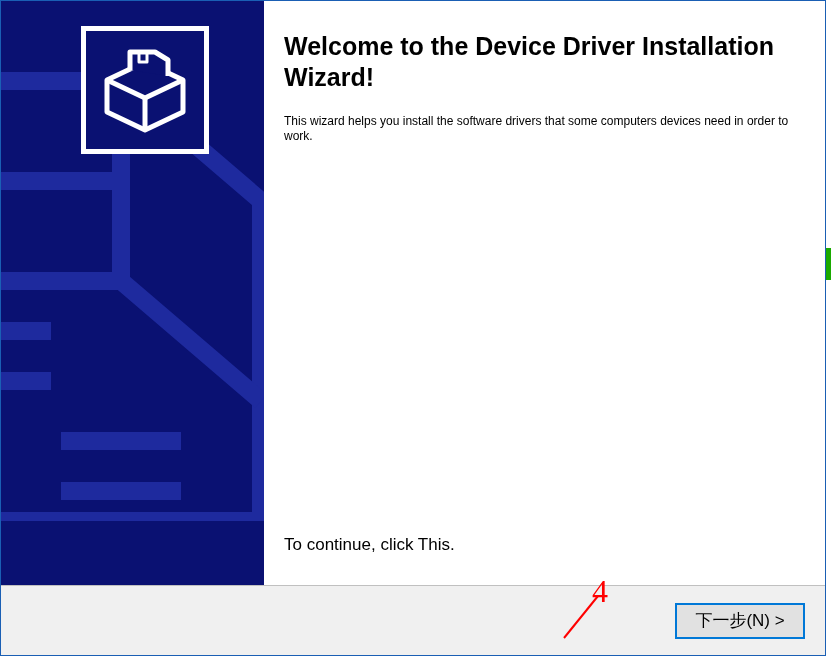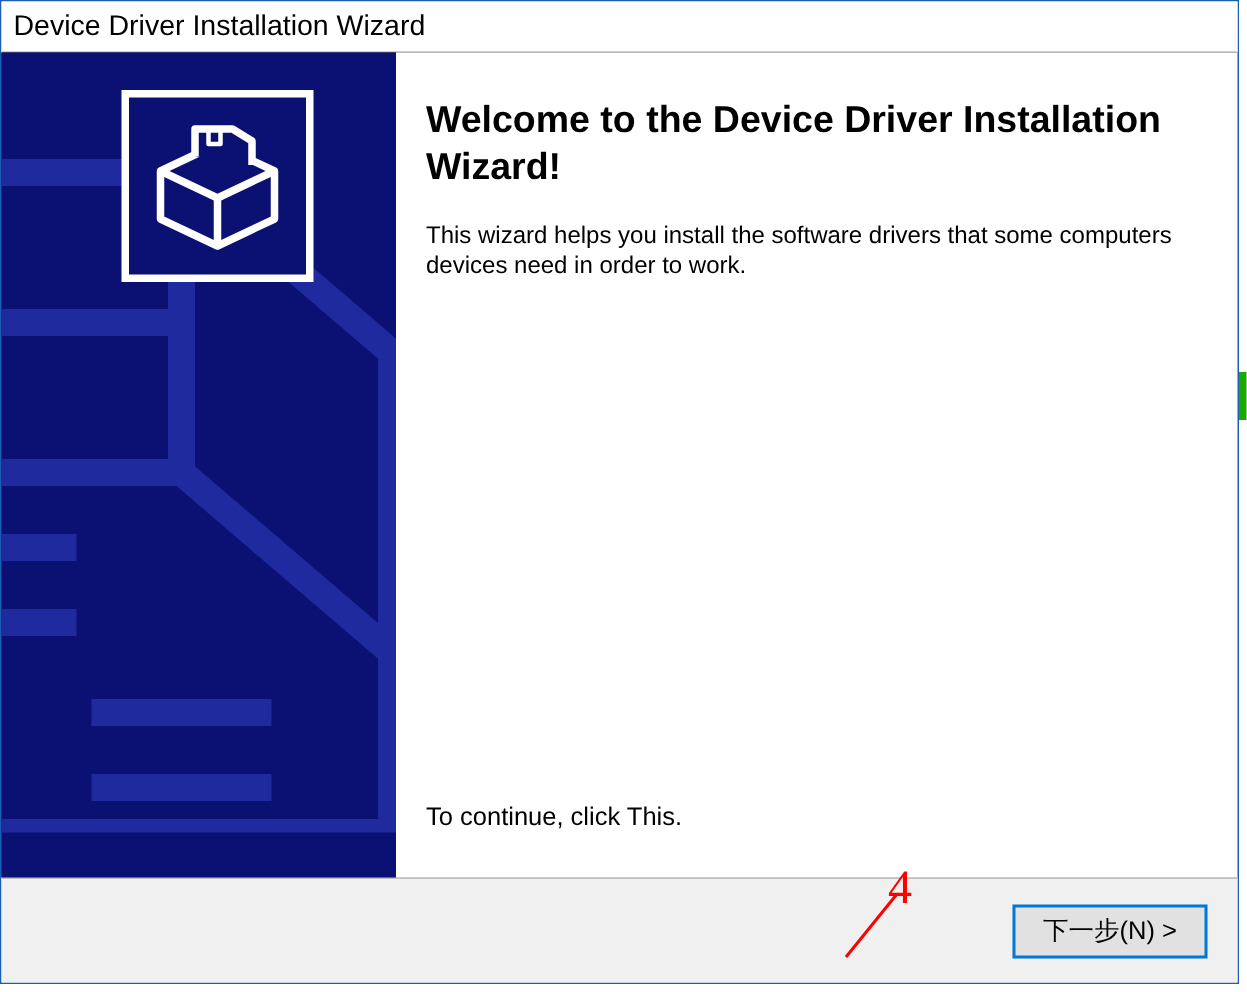--- a/index.html
+++ b/index.html
@@ -29,21 +29,21 @@
       border-bottom: 1px solid #d0d0d0;
       display: flex;
       align-items: center;
       padding-left: 8px;
       font-size: 19px;
       color: #000;
     }
     .content-area {
       flex: 1;
       display: flex;
-      background: #000000;
+      background: #be185d;
     }
     .left-panel {
       width: 263px;
       background: #0a1172;
       position: relative;
       overflow: hidden;
     }
     .left-panel-art {
       position: absolute;
       inset: 0;
@@ -72,21 +72,21 @@
       background: #fff;
     }
     .heading {
       font-size: 25px;
       font-weight: bold;
       color: #000;
       line-height: 1.25;
       margin-bottom: 20px;
     }
     .description {
-      font-size: 16px;
+      font-size: 12px;
       color: #000;
       line-height: 1.3;
     }
     .continue-text {
       font-size: 17px;
       color: #000;
       margin-bottom: 10px;
     }
     .spacer {
       flex: 1;
@@ -146,23 +146,20 @@
       top: 248px;
       width: 5px;
       height: 32px;
       background: #1aaa00;
     }
   </style>
 </head>
 <body>
 
 <div class="window">
-  <div class="titlebar">
-    <span>Device Driver Installation Wizard</span>
-  </div>
   <div class="content-area">
     <div class="left-panel">
       <svg class="left-panel-art" viewBox="0 0 263 520" preserveAspectRatio="none">
         <rect width="263" height="520" fill="#0a1172"></rect>
         <g stroke="#1e2a9e" stroke-width="18" fill="none">
           <path d="M -80 80 L 120 80 L 260 200 L 260 520 L -80 520 Z"></path>
           <path d="M -80 280 L 120 280 L 260 400"></path>
           <path d="M 120 80 L 120 280"></path>
           <path d="M -80 180 L 120 180"></path>
           <path d="M -40 330 L 50 330"></path>

